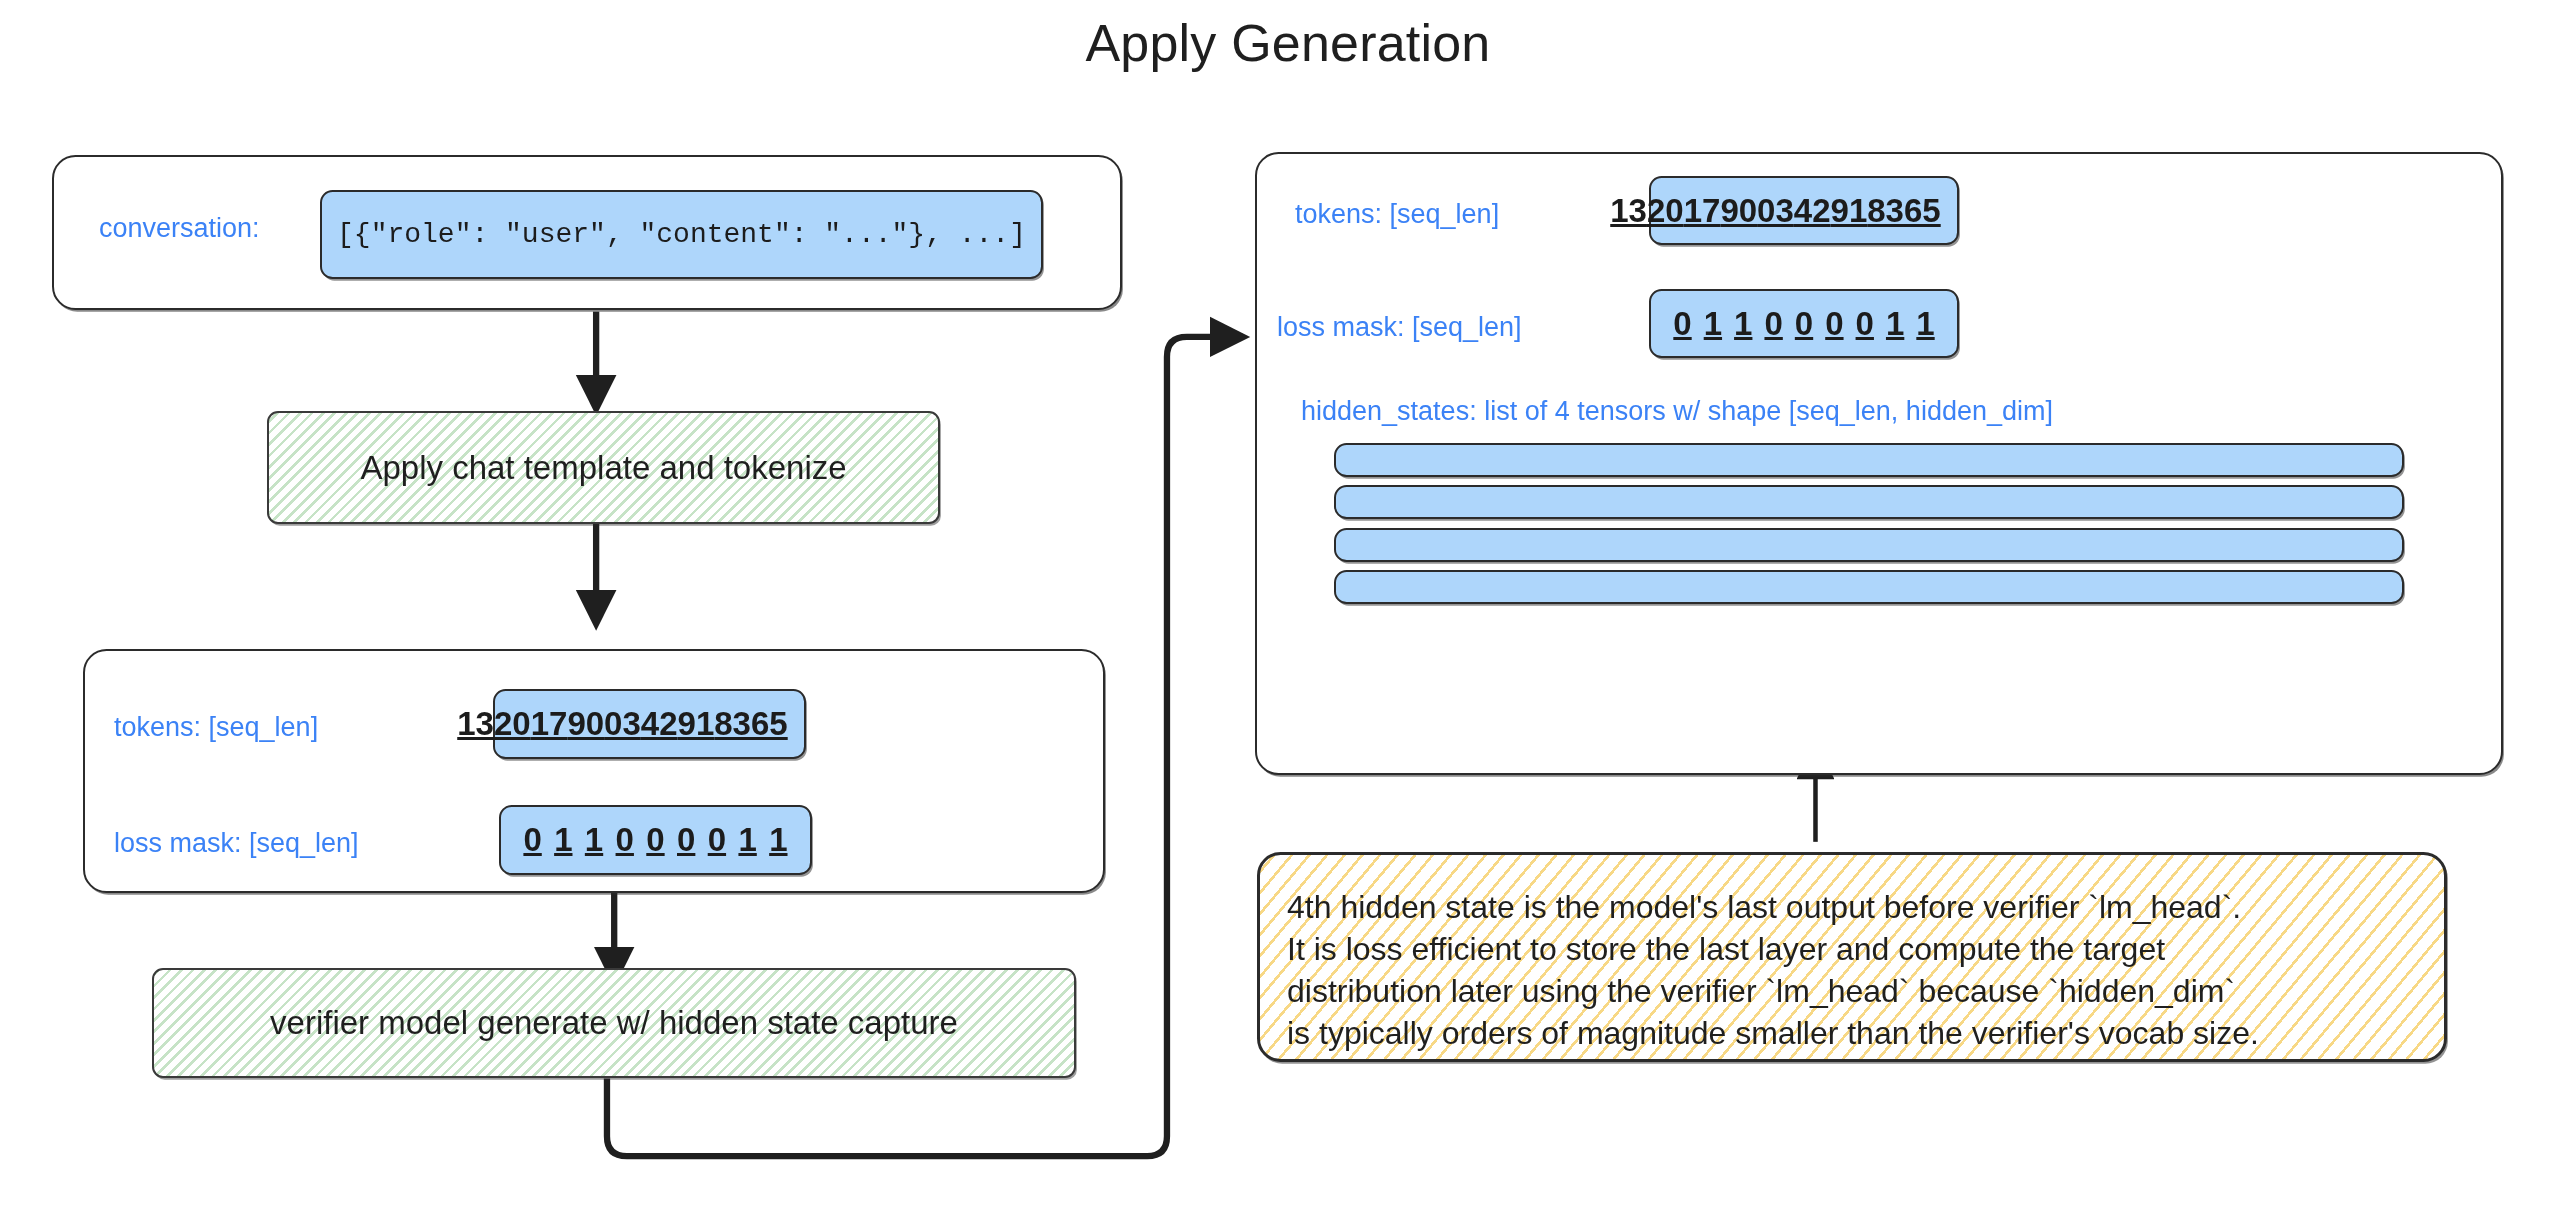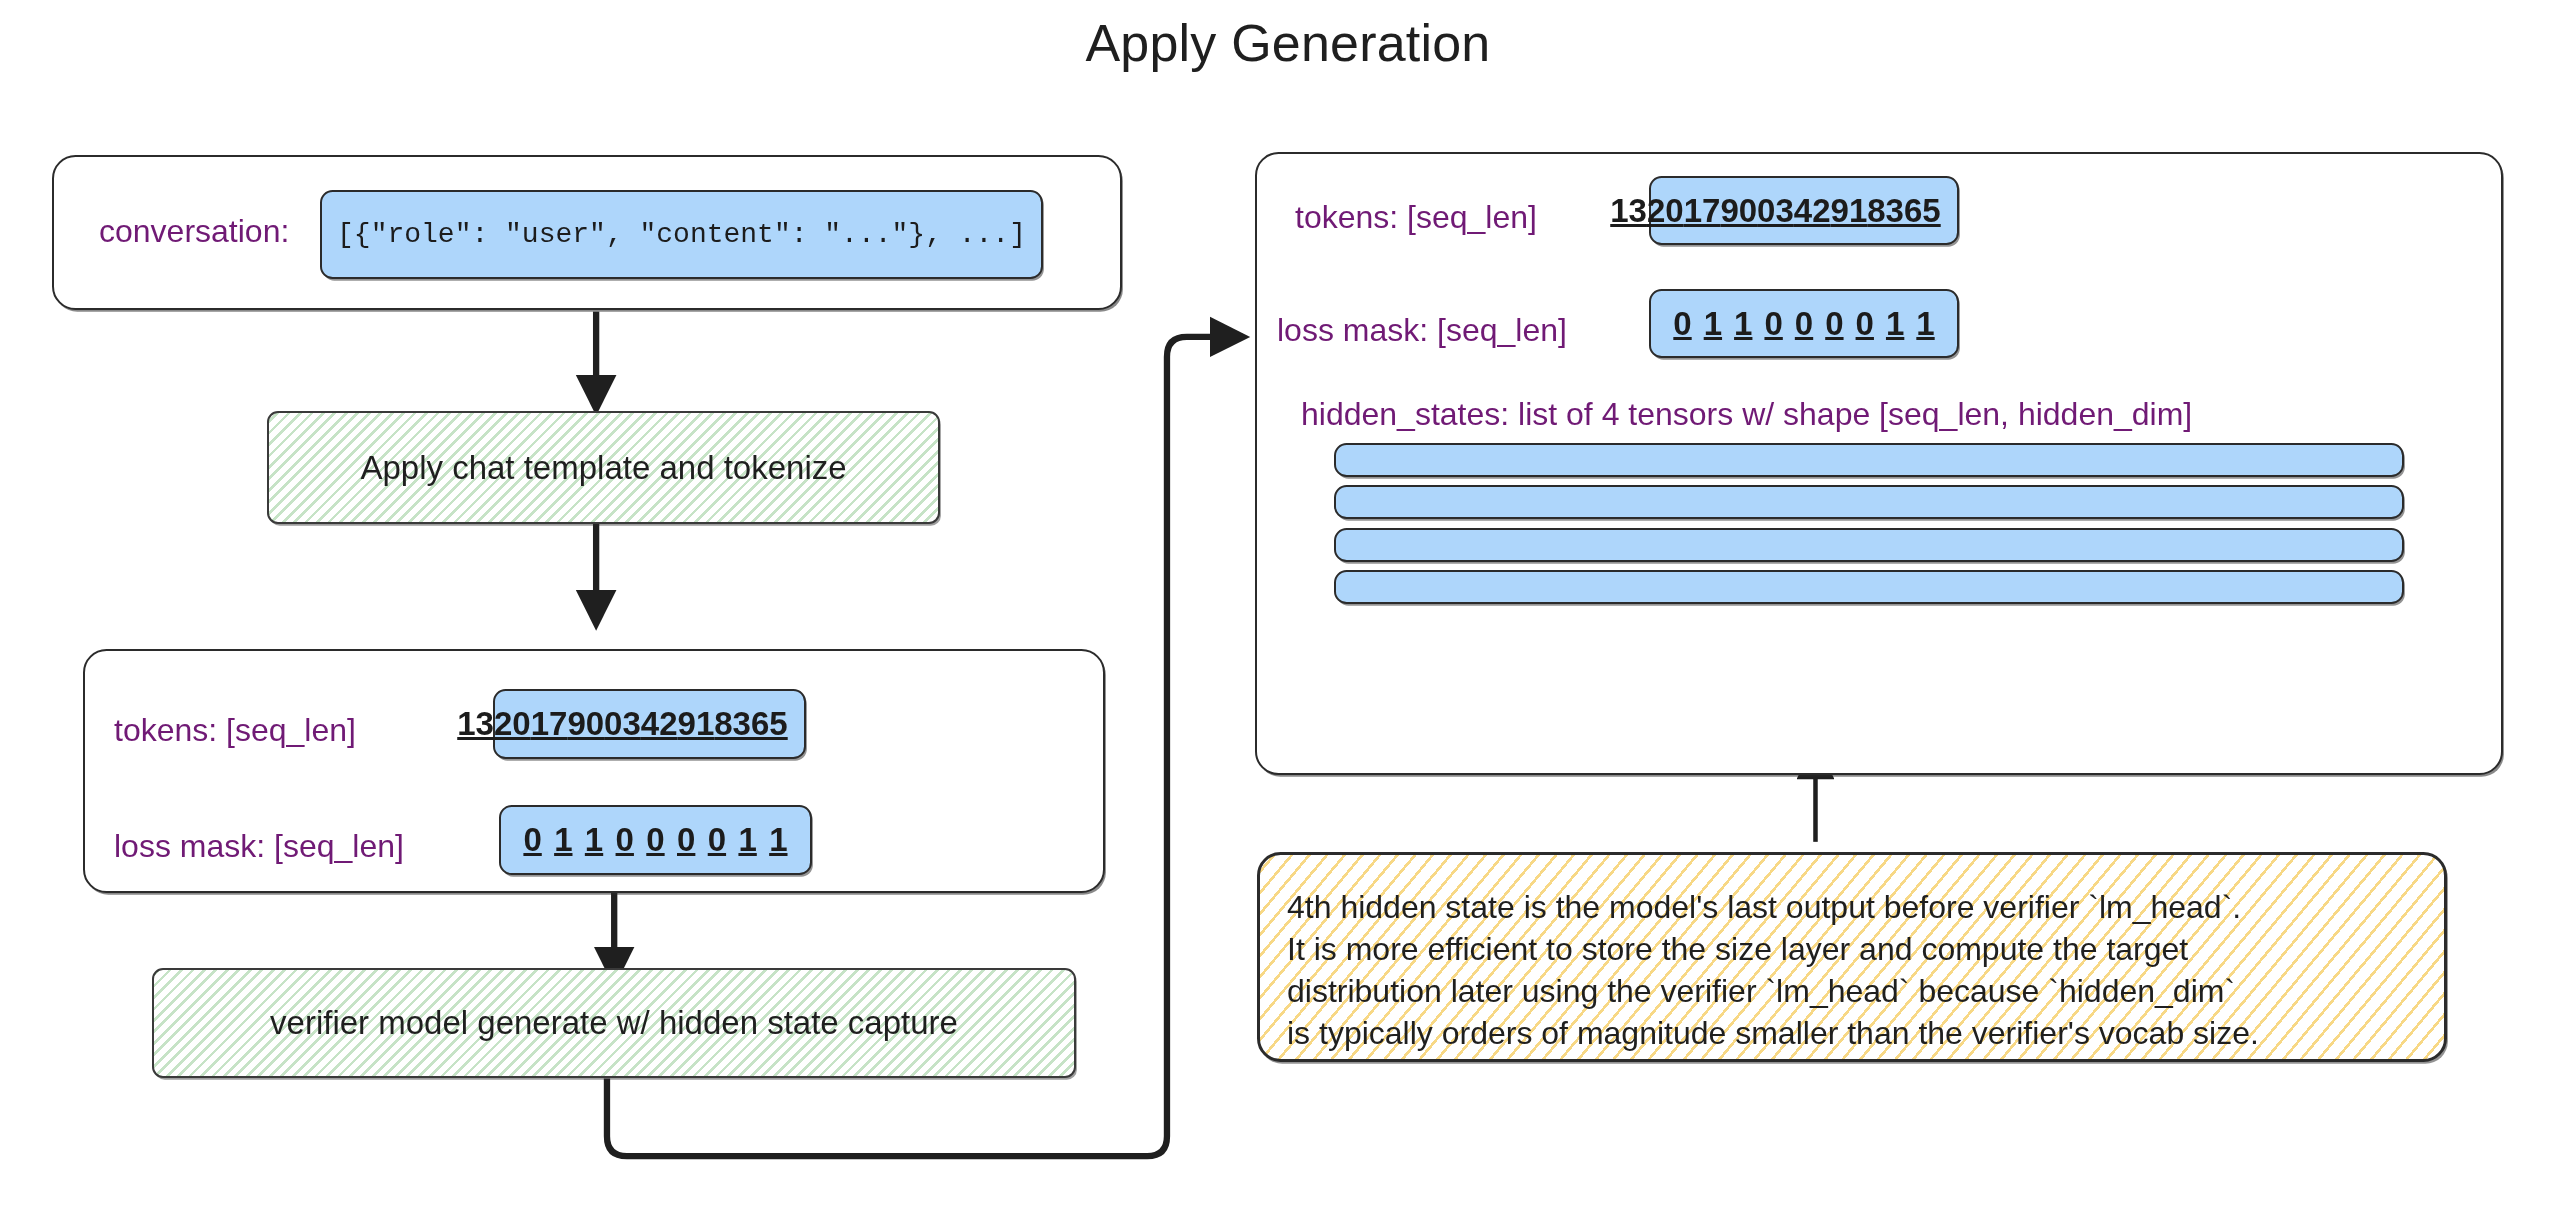--- a/index.html
+++ b/index.html
@@ -66,22 +66,22 @@
   .chip-seq span {
     flex: 1 1 0;
     text-align: center;
     font-size: 33px;
     font-weight: 600;
   }
 
   
   .field-label {
     position: absolute;
-    font-size: 32px;
-    color: #701a75;
+    font-size: 27px;
+    color: #3b82f6;
     white-space: nowrap;
   }
   .mono-text {
     font-family: "Liberation Mono", monospace;
     font-size: 28px;
     color: #1c1c1c;
     white-space: pre;
   }
 
   
@@ -257,18 +257,18 @@
       <div class="chip bar" style="left: 77px; top: 289px; width: 1070px; height: 34px;"></div>
       <div class="chip bar" style="left: 77px; top: 331px; width: 1070px; height: 34px;"></div>
       <div class="chip bar" style="left: 77px; top: 374px; width: 1070px; height: 34px;"></div>
       <div class="chip bar" style="left: 77px; top: 416px; width: 1070px; height: 34px;"></div>
     </div>
 </div>
 
 <div id="note-box" style="left:1257px; top:852px; width:1190px; height:210px;">
   <div id="note-lines">
       <div class="note-line">4th hidden state is the model's last output before verifier `lm_head`.</div>
-      <div class="note-line">It is more efficient to store the size layer and compute the target</div>
+      <div class="note-line">It is loss efficient to store the last layer and compute the target</div>
       <div class="note-line">distribution later using the verifier `lm_head` because `hidden_dim`</div>
       <div class="note-line">is typically orders of magnitude smaller than the verifier's vocab size.</div>
     </div>
 </div>
 
 
 </body></html>

